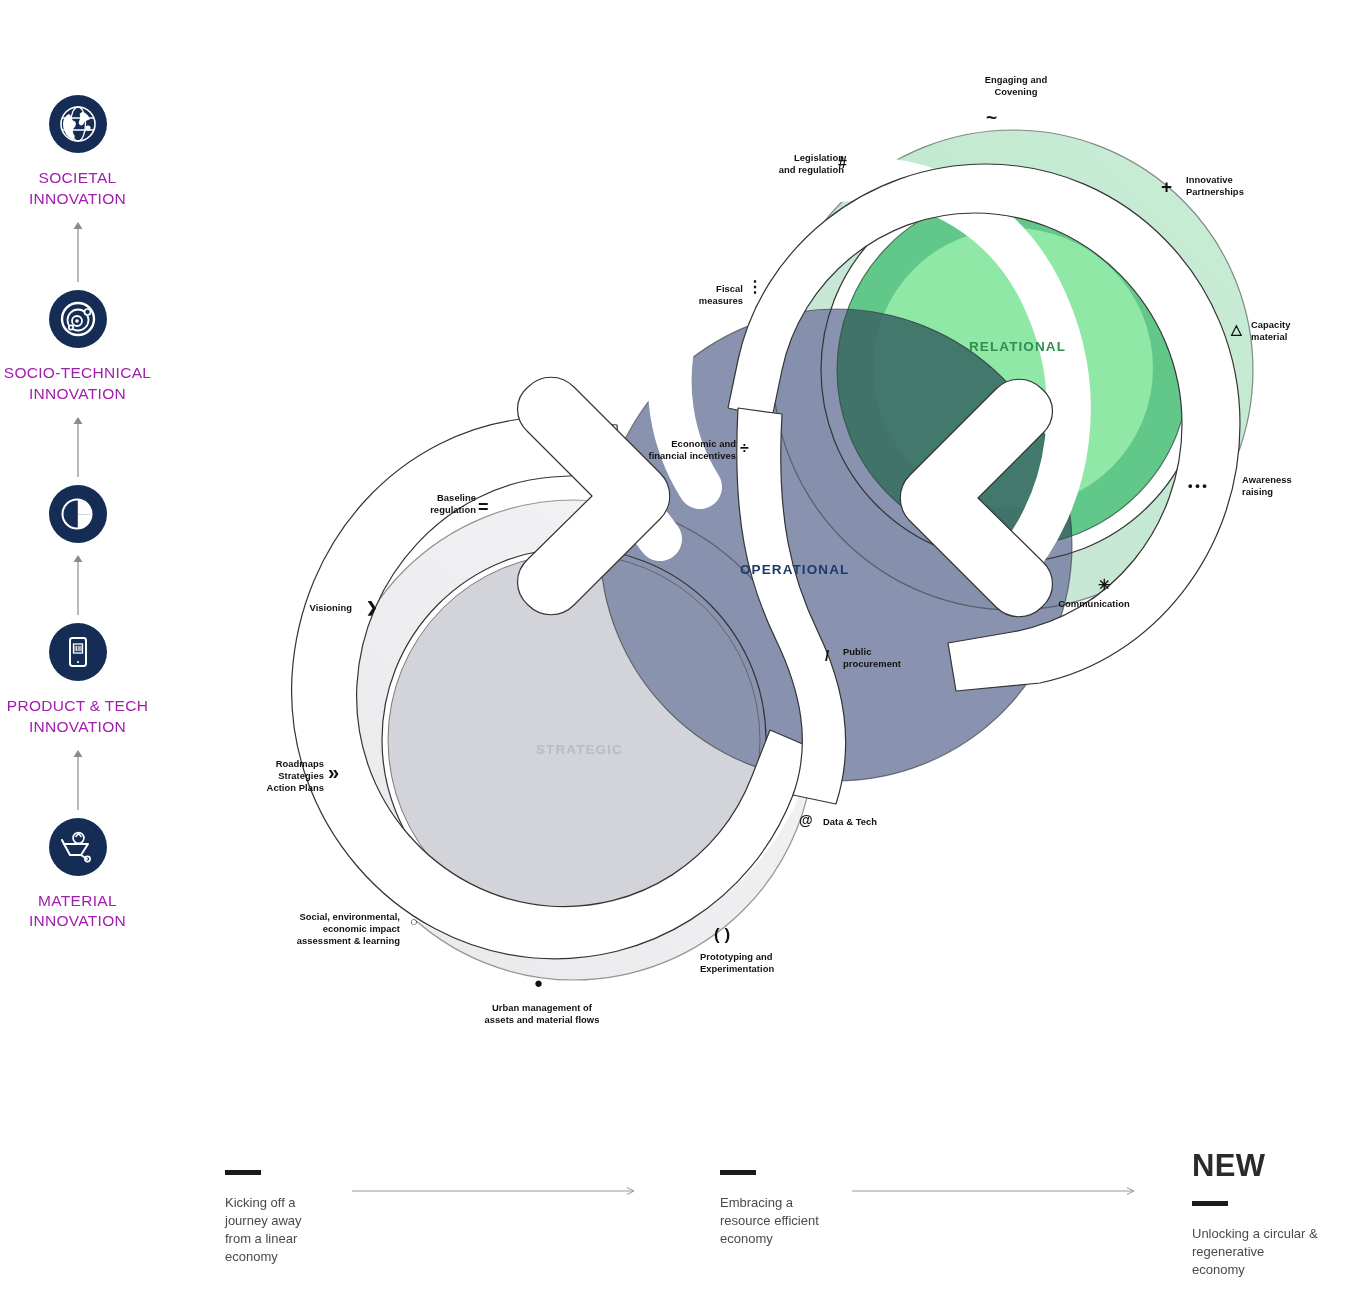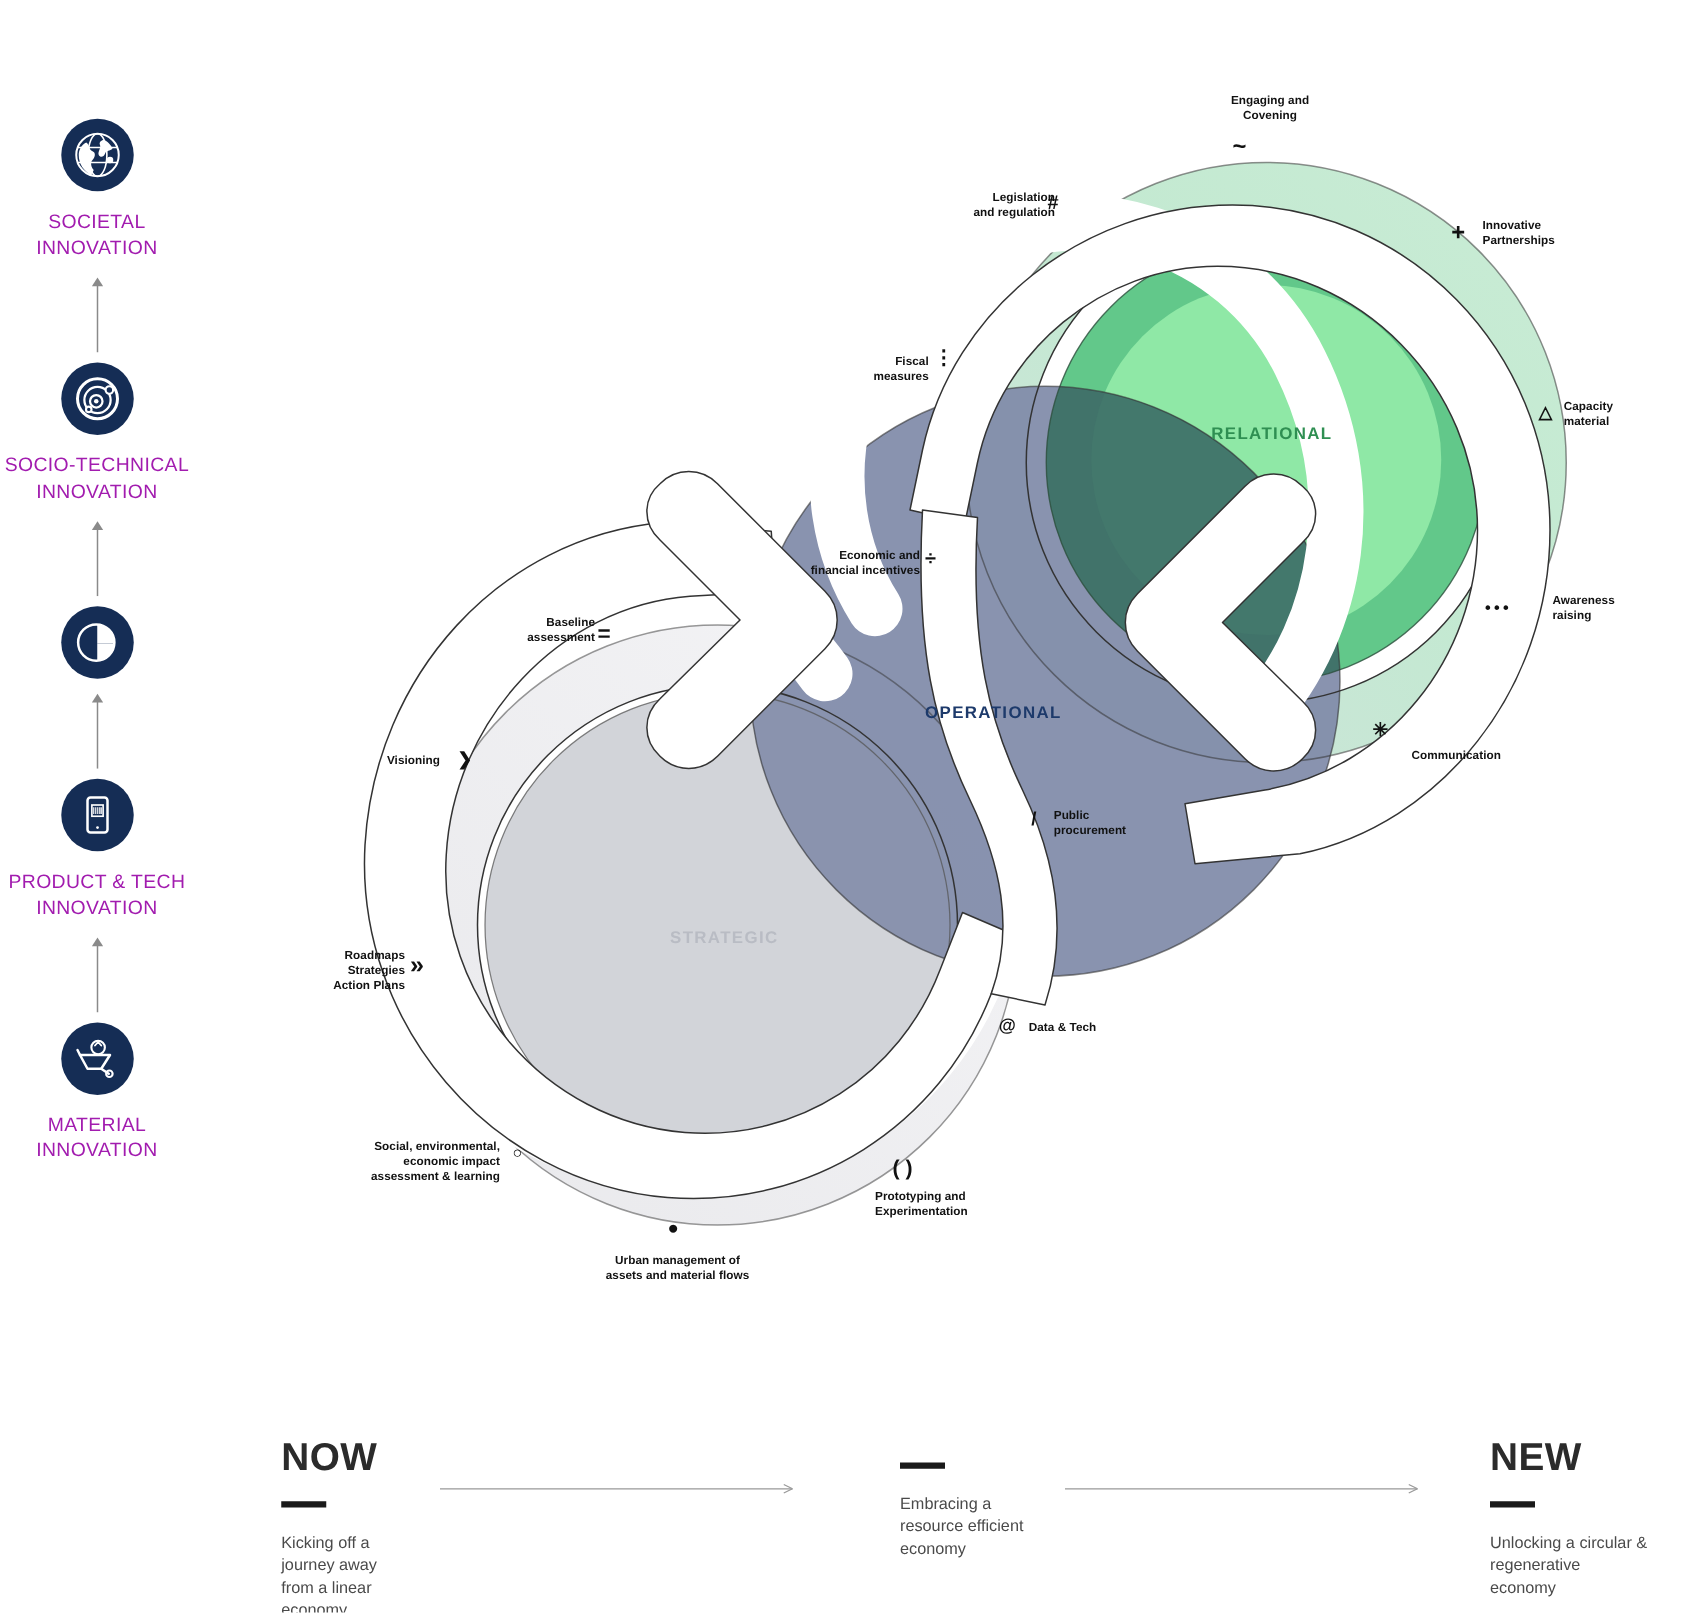--- a/index.html
+++ b/index.html
@@ -413,21 +413,21 @@
 
   </svg>
 
   
   <div class="zone-name" style="left:536px; top:742px; color:#b9bcc4;">STRATEGIC</div>
   <div class="zone-name" style="left:740px; top:562px; color:#1d3a6b;">OPERATIONAL</div>
   <div class="zone-name" style="left:969px; top:339px; color:#2f8f52;">RELATIONAL</div>
 
   
   <div class="dlabel r" style="left:390px; top:492px; width:86px;">Baseline
-assessment</div>
+regulation</div>
   <div class="dglyph" style="left:478px; top:498px; font-size:18px;">=</div>
 
   <div class="dlabel r" style="left:290px; top:602px; width:62px;">Visioning</div>
   <div class="dglyph" style="left:366px; top:600px; font-size:14px;">❯</div>
 
   <div class="dlabel r" style="left:248px; top:758px; width:76px;">Roadmaps
 Strategies
 Action Plans</div>
   <div class="dglyph" style="left:328px; top:762px; font-size:20px;">»</div>
 
@@ -475,28 +475,27 @@
 
   <div class="dglyph" style="left:1231px; top:322px; font-size:14px;">△</div>
   <div class="dlabel l" style="left:1251px; top:319px; width:74px;">Capacity
 material</div>
 
   <div class="dglyph" style="left:1188px; top:479px; font-size:13px;">• • •</div>
   <div class="dlabel l" style="left:1219px; top:474px; width:80px;margin-left:23px;">Awareness
 raising</div>
 
   <div class="dglyph" style="left:1098px; top:577px; font-size:15px;">✳</div>
-  <div class="dlabel c" style="left:1120px; top:598px; width:90px;">Communication</div>
+  <div class="dlabel c" style="left:1049px; top:598px; width:90px;">Communication</div>
 
 </div>
 
 <div id="horizon-timeline">
 
   <div class="horizon" style="left:225px;">
-    <div class="horizon-title">NOW</div>
     <div class="horizon-rule"></div>
     <div class="horizon-desc">Kicking off a
 journey away
 from a linear
 economy</div>
   </div>
 
   <svg class="horizon-arrow" style="left:352px; width:290px;" viewBox="0 0 290 10">
     <path d="M0 5 H282" stroke="#999999" stroke-width="1"></path>
     <path d="M282 5 L275 1.6 M282 5 L275 8.4" stroke="#999999" stroke-width="1" fill="none"></path>

